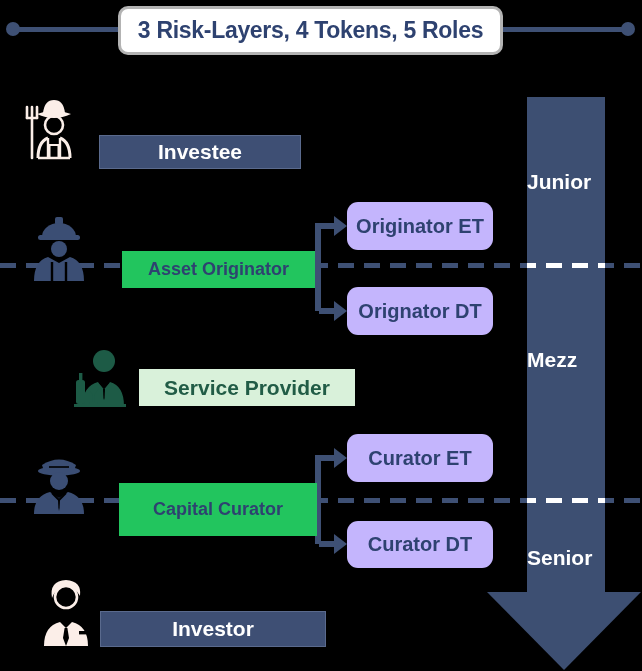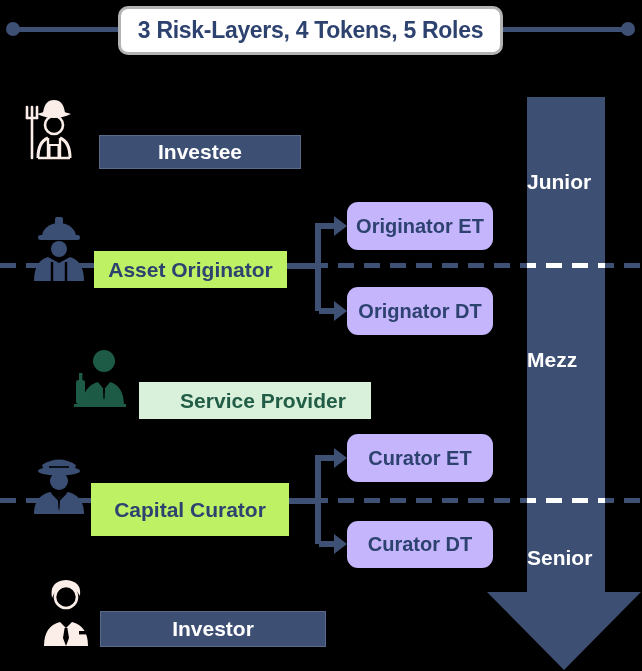--- a/index.html
+++ b/index.html
@@ -41,22 +41,22 @@
   .c-arrow{
     position:absolute;width:0;height:0;
     border-top:10px solid transparent;border-bottom:10px solid transparent;border-left:13px solid #3e5074;
   }
   
   .role-navy{
     position:absolute;background:#3e4f74;border:1px solid #5a6a8d;box-sizing:border-box;
     display:flex;align-items:center;justify-content:center;color:#fff;font-size:21px;font-weight:600;
   }
   .role-pink{
-    position:absolute;background:#bef264;display:flex;align-items:center;justify-content:center;
-    color:#2e4270;font-size:21px;font-weight:600;white-space:nowrap;
+    position:absolute;background:#22c55e;display:flex;align-items:center;justify-content:center;
+    color:#2e4270;font-size:18px;font-weight:600;white-space:nowrap;margin-left:28px;
   }
   .role-green{
     position:absolute;background:#d9f1da;display:flex;align-items:center;justify-content:center;
     color:#215c46;font-size:21px;font-weight:600;white-space:nowrap;
   }
   .token{
     position:absolute;left:347px;width:146px;height:48px;background:#c4b5fd;border-radius:11px;
     display:flex;align-items:center;justify-content:center;color:#2e4270;font-size:20px;font-weight:600;
     white-space:nowrap;
   }
@@ -101,21 +101,21 @@
   <div class="cline" style="left:319px;top:541px;width:17px;height:6px;"></div>
   <div class="c-arrow" style="left:334px;top:534px;"></div>
 
   <div class="token" style="top:202px;">Originator ET</div>
   <div class="token" style="top:287px;">Orignator DT</div>
   <div class="token" style="top:434px;">Curator ET</div>
   <div class="token" style="top:521px;height:47px;">Curator DT</div>
 
   <div class="role-navy" style="left:99px;top:135px;width:202px;height:34px;">Investee</div>
   <div class="role-pink" style="left:94px;top:251px;width:193px;height:37px;">Asset Originator</div>
-  <div class="role-green" style="left:139px;top:382px;width:216px;height:37px;padding-left:16px;">Service Provider</div>
+  <div class="role-green" style="left:139px;top:369px;width:216px;height:37px;">Service Provider</div>
   <div class="role-pink" style="left:91px;top:483px;width:198px;height:53px;">Capital Curator</div>
   <div class="role-navy" style="left:100px;top:611px;width:226px;height:36px;">Investor</div>
 
   <div class="icon" style="left:24px;top:94px;width:60px;height:76px;">
     <svg viewBox="0 0 60 76">
       <g stroke="#fbeee8" fill="none" stroke-width="2.6" stroke-linecap="round">
         <path d="M8 24 V64"></path>
           <path d="M3 13 V24 M8 13 V24 M13 13 V24"></path>
           <path d="M3 24 H13"></path>
       </g>

